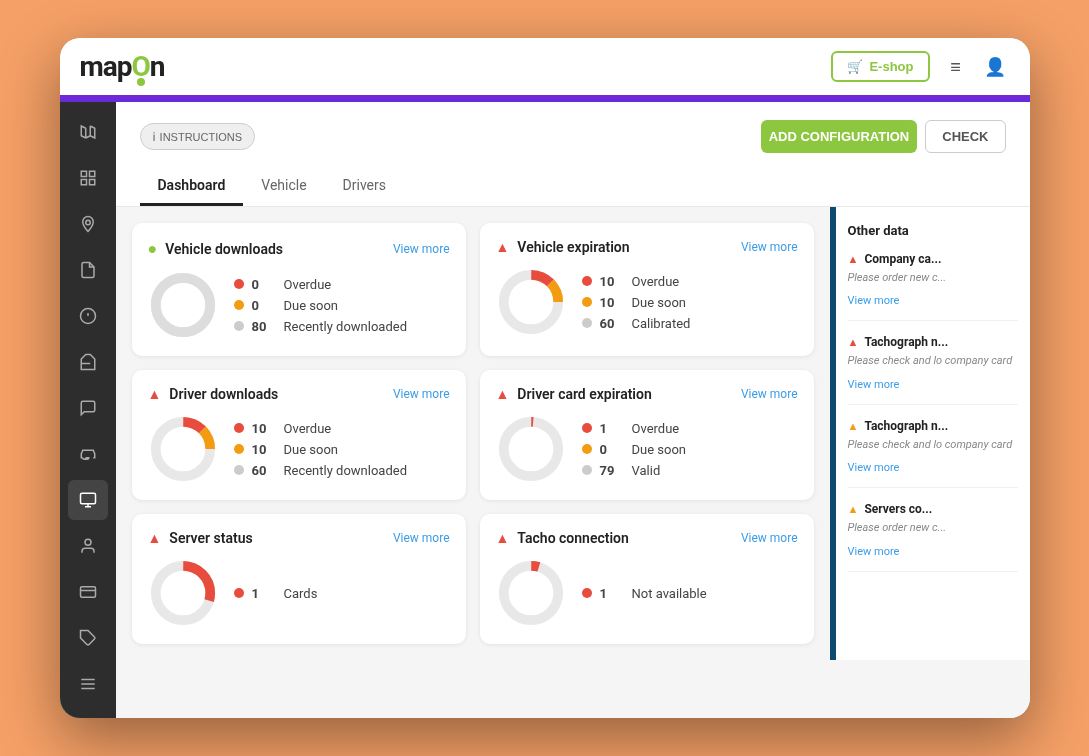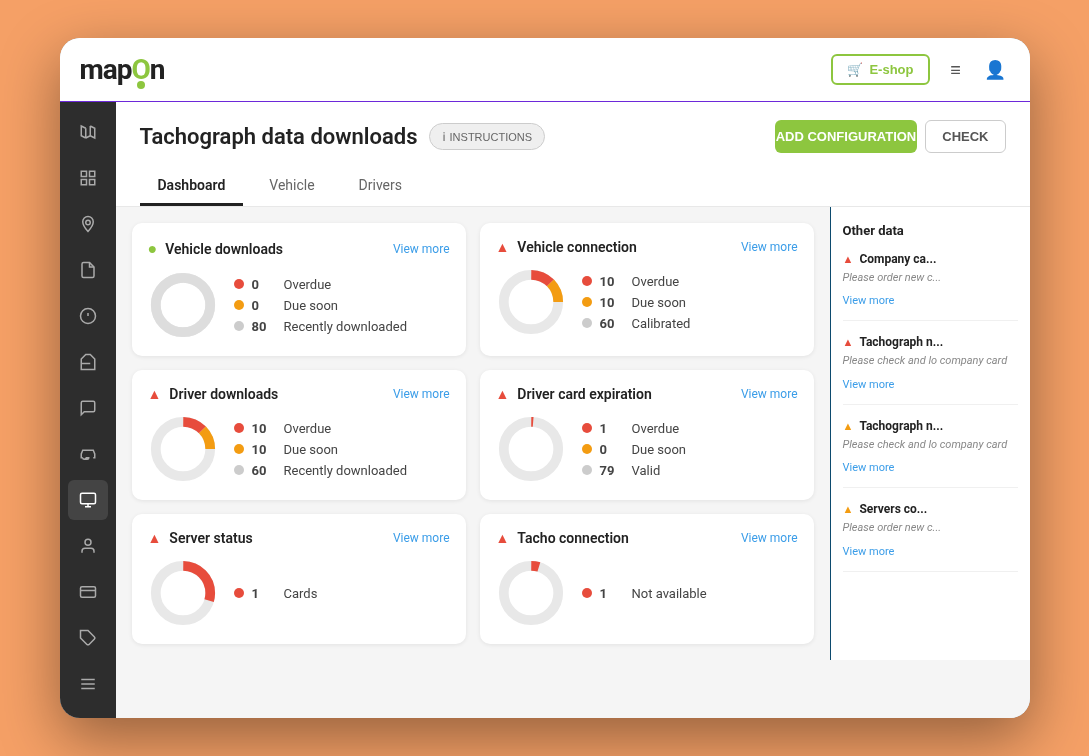--- a/index.html
+++ b/index.html
@@ -30,21 +30,21 @@
       height: 680px;
       overflow: hidden;
     }
     
     .topbar {
       background: #fff;
       height: 64px;
       display: flex;
       align-items: center;
       padding: 0 20px;
-      border-bottom: 1px solid #6d28d9;
+      border-bottom: 7px solid #6d28d9;
       flex-shrink: 0;
     }
     .logo {
       display: flex;
       align-items: center;
       margin-right: auto;
     }
     .logo-text {
       font-size: 28px;
       font-weight: 700;
@@ -153,40 +153,40 @@
     }
     .page-actions {
       display: flex;
       gap: 8px;
     }
     .btn-green {
       background: #8dc63f;
       color: #fff;
       border: none;
       border-radius: 6px;
-      padding: 8px 1px;
+      padding: 8px 8px;
       font-size: 13px;
       font-weight: 600;
       cursor: pointer;
       margin-left: 13px;
     }
     .btn-outline {
       background: #fff;
       color: #555;
       border: 1px solid #ccc;
       border-radius: 6px;
       padding: 8px 16px;
       font-size: 13px;
       font-weight: 600;
       cursor: pointer;
     }
     
     .tabs {
       display: flex;
-      gap: 8px;
+      gap: 0;
     }
     .tab {
       padding: 10px 18px;
       font-size: 14px;
       color: #666;
       cursor: pointer;
       border-bottom: 3px solid transparent;
     }
     .tab.active {
       color: #222;
@@ -269,21 +269,21 @@
     .dot-orange { background: #f39c12; }
     .dot-gray { background: #ccc; }
     .stat-num {
       font-weight: 700;
       min-width: 24px;
     }
     
     .right-panel {
       width: 200px;
       background: #fff;
-      border-left: 1px solid #0c4a6e;
+      border-left: 6px solid #0c4a6e;
       padding: 16px 12px;
       overflow-y: auto;
       flex-shrink: 0;
     }
     .panel-title {
       font-size: 13px;
       font-weight: 700;
       color: #222;
       margin-bottom: 14px;
     }
@@ -425,21 +425,20 @@
               <line x1="3" y1="18" x2="21" y2="18"></line>
             </svg>
         </div>
       </div>
 
       <div class="content">
 
         <div class="page-header">
           <div class="page-title-row">
             <div style="display:flex;align-items:center;gap:12px;">
-              <h1 class="page-title">Tachograph data downloads</h1>
               <button class="instructions-badge">
                 <span style="font-size:12px;">ℹ</span>
                 <span>INSTRUCTIONS</span>
               </button>
             </div>
             <div class="page-actions">
               <button class="btn-green">ADD CONFIGURATION</button>
               <button class="btn-outline">CHECK</button>
             </div>
           </div>
@@ -485,21 +484,21 @@
                     <span>Recently downloaded</span>
                   </div>
                 </div>
               </div>
             </div>
 
             <div class="card">
               <div class="card-header">
                 <div class="card-title">
                   <span style="color:#e74c3c;">▲</span>
-                  <span>Vehicle connection</span>
+                  <span>Vehicle expiration</span>
                 </div>
                 <span class="card-viewmore">View more</span>
               </div>
               <div class="card-body">
                 <div class="donut-wrap">
                   <svg viewBox="0 0 36 36">
                     <circle cx="18" cy="18" r="14" fill="none" stroke="#e8e8e8" stroke-width="5"></circle>
                     <circle cx="18" cy="18" r="14" fill="none" stroke="#e74c3c" stroke-width="5" stroke-dasharray="11 77" stroke-dashoffset="22"></circle>
                     <circle cx="18" cy="18" r="14" fill="none" stroke="#f39c12" stroke-width="5" stroke-dasharray="11 77" stroke-dashoffset="11"></circle>
                   </svg>

